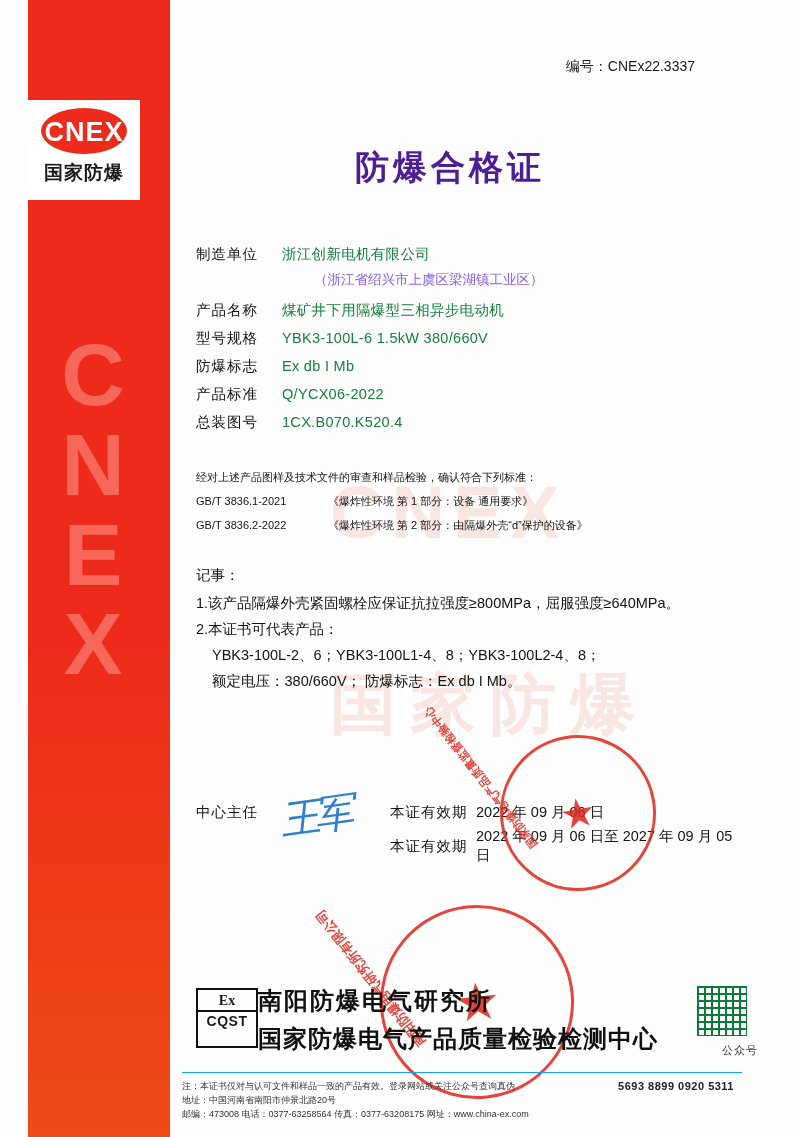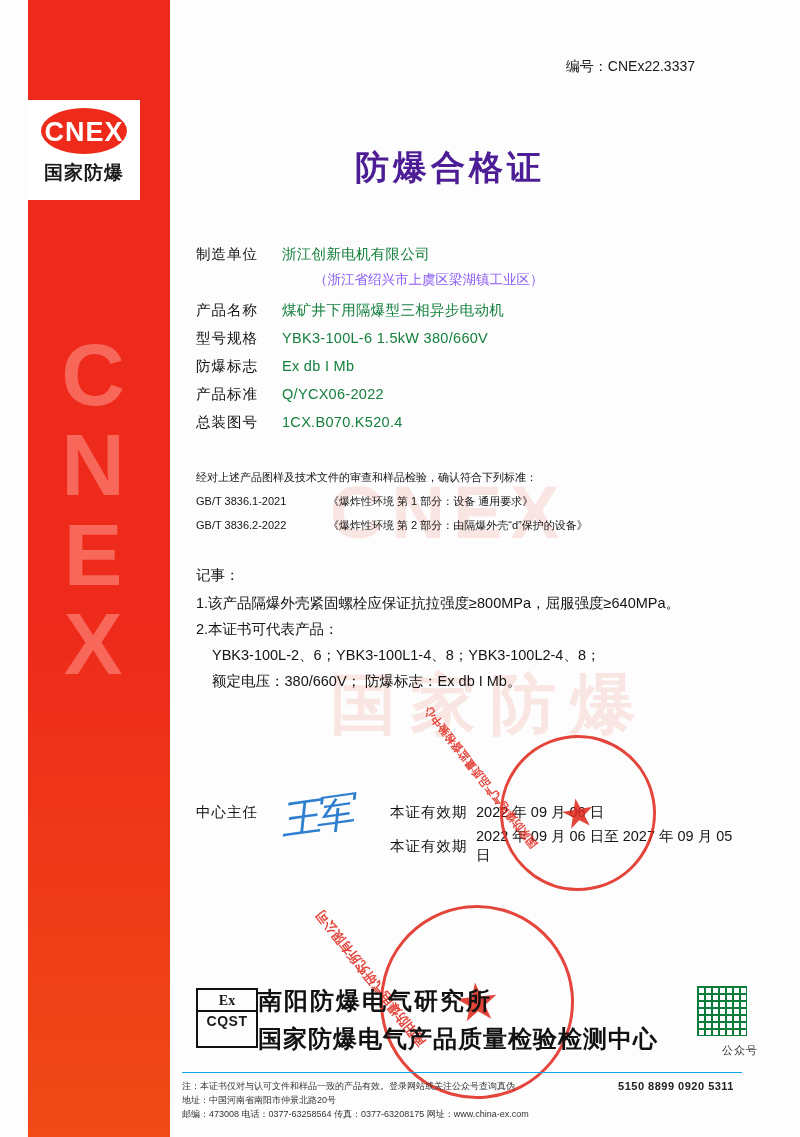--- a/index.html
+++ b/index.html
@@ -476,16 +476,16 @@
     <div class="inst-l2">国家防爆电气产品质量检验检测中心</div>
   </div>
 
   <div class="qr"></div>
   <div class="qr-label">公众号</div>
 
   <div class="footer">
     <div>注：本证书仅对与认可文件和样品一致的产品有效。登录网站或关注公众号查询真伪</div>
     <div>地址：中国河南省南阳市仲景北路20号</div>
     <div>邮编：473008        电话：0377-63258564 传真：0377-63208175   网址：www.china-ex.com</div>
-    <div class="hotline">5150 8899 0920 5311</div>
+    <div class="hotline">5693 8899 0920 5311</div>
   </div>
 
 </div>
 
 </body></html>

